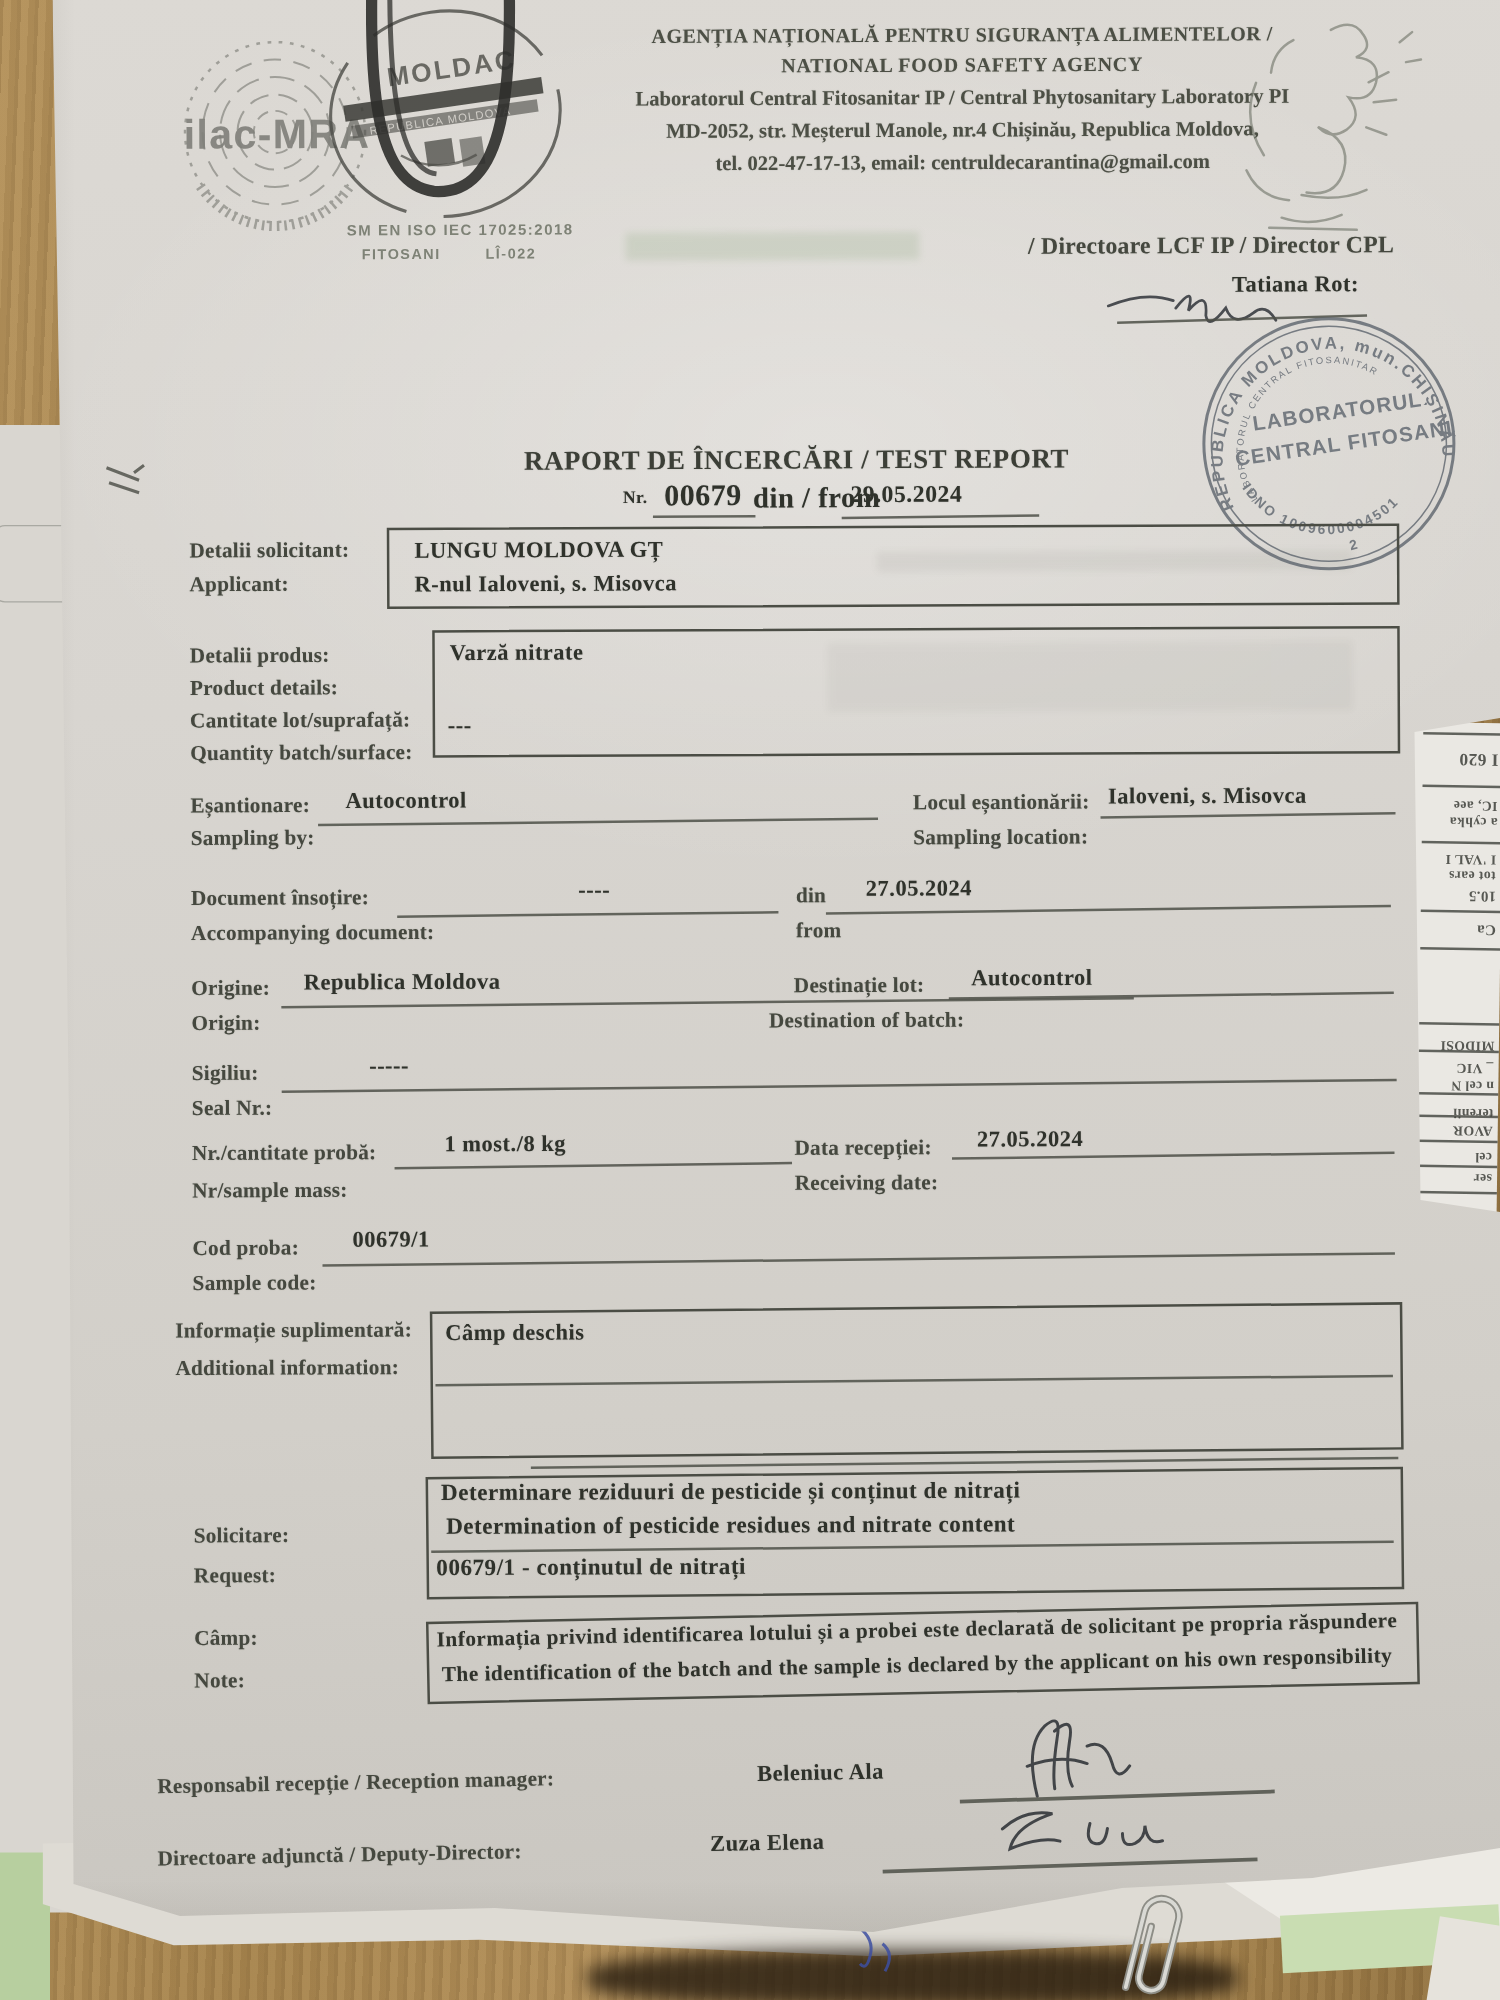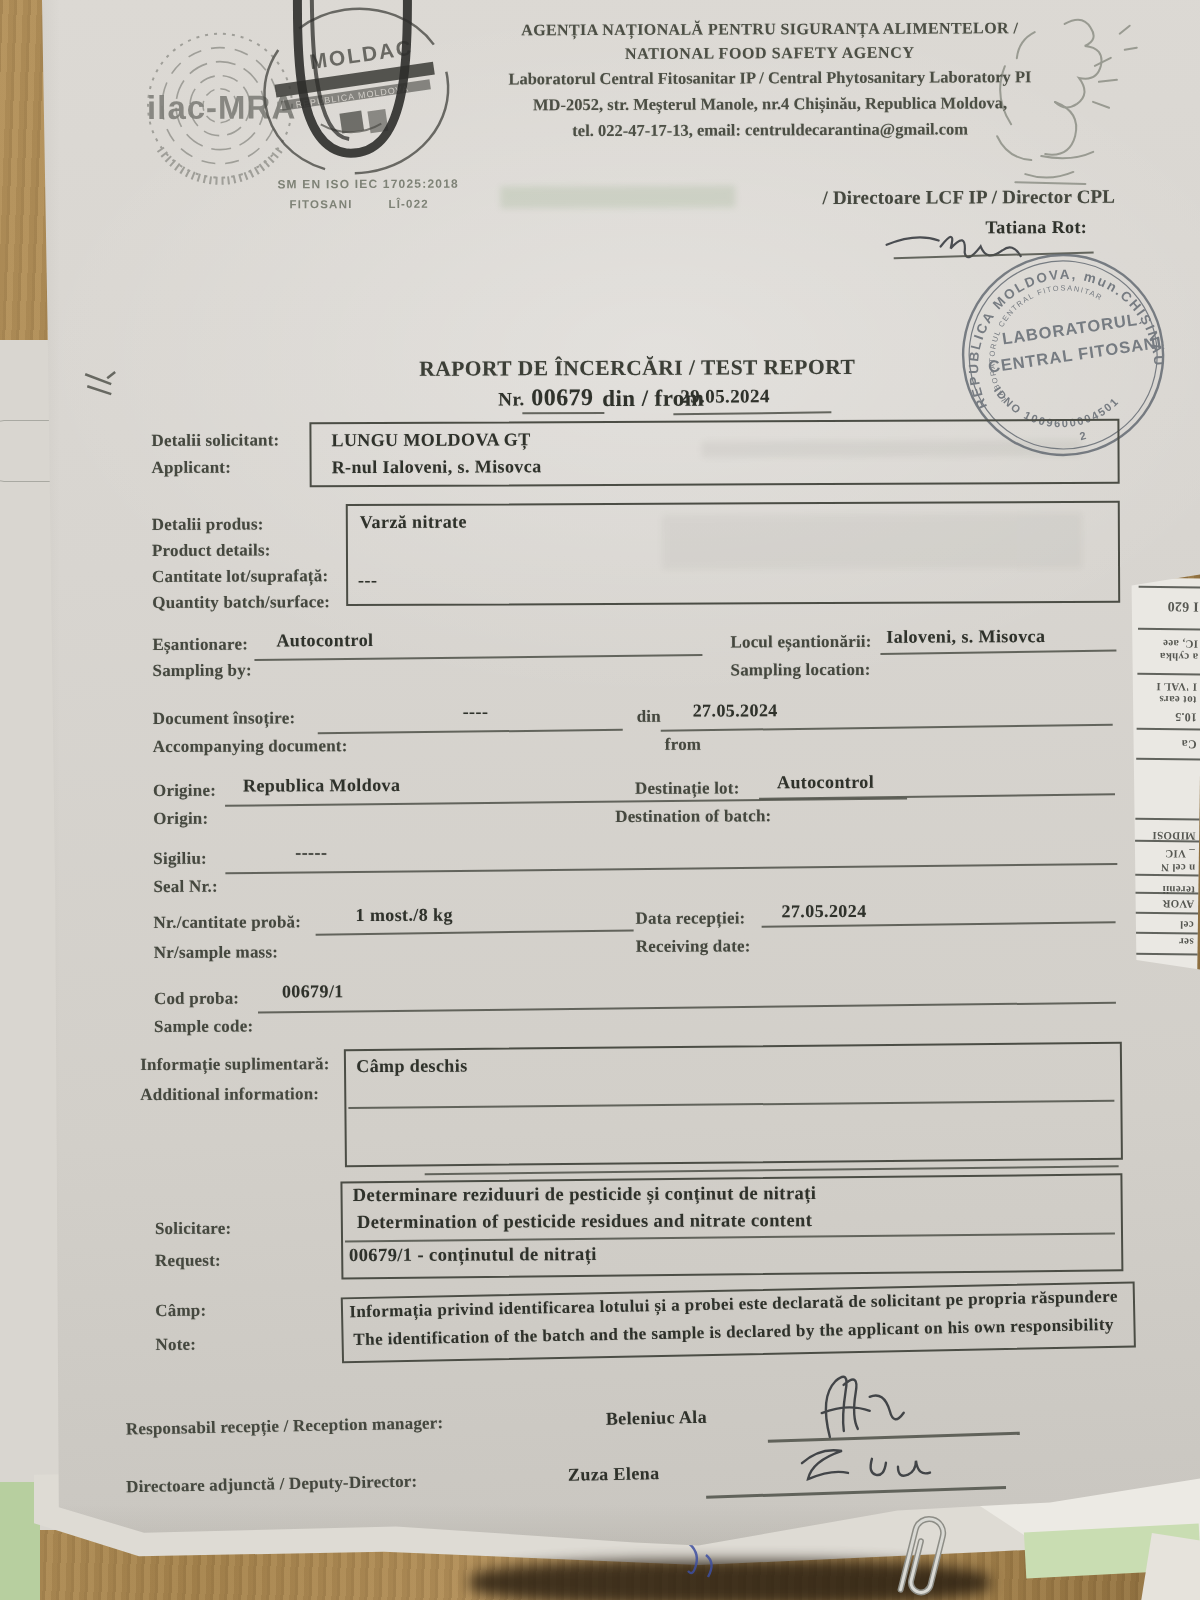--- a/index.html
+++ b/index.html
@@ -195,21 +195,21 @@
           <text x="52" y="92" font-family="Liberation Sans, sans-serif" font-size="16.5" font-weight="bold" fill="#5d646d" letter-spacing="1" transform="rotate(6 110 111)">LABORATORUL</text>
           <text x="34" y="118" font-family="Liberation Sans, sans-serif" font-size="16.5" font-weight="bold" fill="#5d646d" letter-spacing="1" transform="rotate(6 110 111)">CENTRAL FITOSANI</text>
           <text font-family="Liberation Sans, sans-serif" font-size="11" font-weight="bold" fill="#5d646d" letter-spacing="2">
             <textPath href="#arcB">IDNO 1009600004501</textPath>
           </text>
           <text x="106" y="198" font-family="Liberation Sans, sans-serif" font-size="11" font-weight="bold" fill="#5d646d">2</text>
         </g>
       </svg>
 
       <div class="title">RAPORT DE ÎNCERCĂRI / TEST REPORT</div>
-      <div class="val" style="left:497px;top:388px;font-size:19px">Nr.</div>
+      <div class="val" style="left:497px;top:388px;font-size:14px">Nr.</div>
       <div class="val" style="left:530px;top:386px;font-size:24px">00679</div>
       <div class="ln" style="left:521px;top:412px;width:82px"></div>
       <div class="val" style="left:601px;top:388px;font-size:23px">din / from</div>
       <div class="val" style="left:679px;top:386px;font-size:19px">29.05.2024</div>
       <div class="ln" style="left:672px;top:413px;width:158px;transform:rotate(-.5deg)"></div>
 
       <div class="lbl" style="left:150px;top:428px">Detalii solicitant:</div>
       <div class="lbl" style="left:150px;top:455px">Applicant:</div>
       <div class="bx" style="left:308px;top:421px;width:806px;height:61px"></div>
       <div class="val" style="left:330px;top:428px">LUNGU MOLDOVA GȚ</div>
@@ -232,21 +232,21 @@
       <div class="ln" style="left:878px;top:653px;width:236px;transform:rotate(-.6deg)"></div>
       <div class="lbl" style="left:728px;top:660px">Sampling location:</div>
 
       <div class="lbl" style="left:150px;top:706px">Document însoțire:</div>
       <div class="val" style="left:460px;top:700px">----</div>
       <div class="ln" style="left:315px;top:730px;width:305px;transform:rotate(-.4deg)"></div>
       <div class="lbl" style="left:150px;top:734px">Accompanying document:</div>
       <div class="lbl" style="left:634px;top:706px">din</div>
       <div class="val" style="left:690px;top:700px">27.05.2024</div>
       <div class="ln" style="left:658px;top:728px;width:452px;transform:rotate(-.5deg)"></div>
-      <div class="lbl" style="left:662px;top:734px">from</div>
+      <div class="lbl" style="left:634px;top:734px">from</div>
 
       <div class="lbl" style="left:150px;top:778px">Origine:</div>
       <div class="val" style="left:240px;top:773px">Republica Moldova</div>
       <div class="ln" style="left:222px;top:801px;width:682px;transform:rotate(-.35deg)"></div>
       <div class="lbl" style="left:150px;top:806px">Origin:</div>
       <div class="lbl" style="left:632px;top:778px">Destinație lot:</div>
       <div class="val" style="left:774px;top:772px">Autocontrol</div>
       <div class="ln" style="left:756px;top:797px;width:356px;transform:rotate(-.5deg)"></div>
       <div class="lbl" style="left:612px;top:806px">Destination of batch:</div>
 

